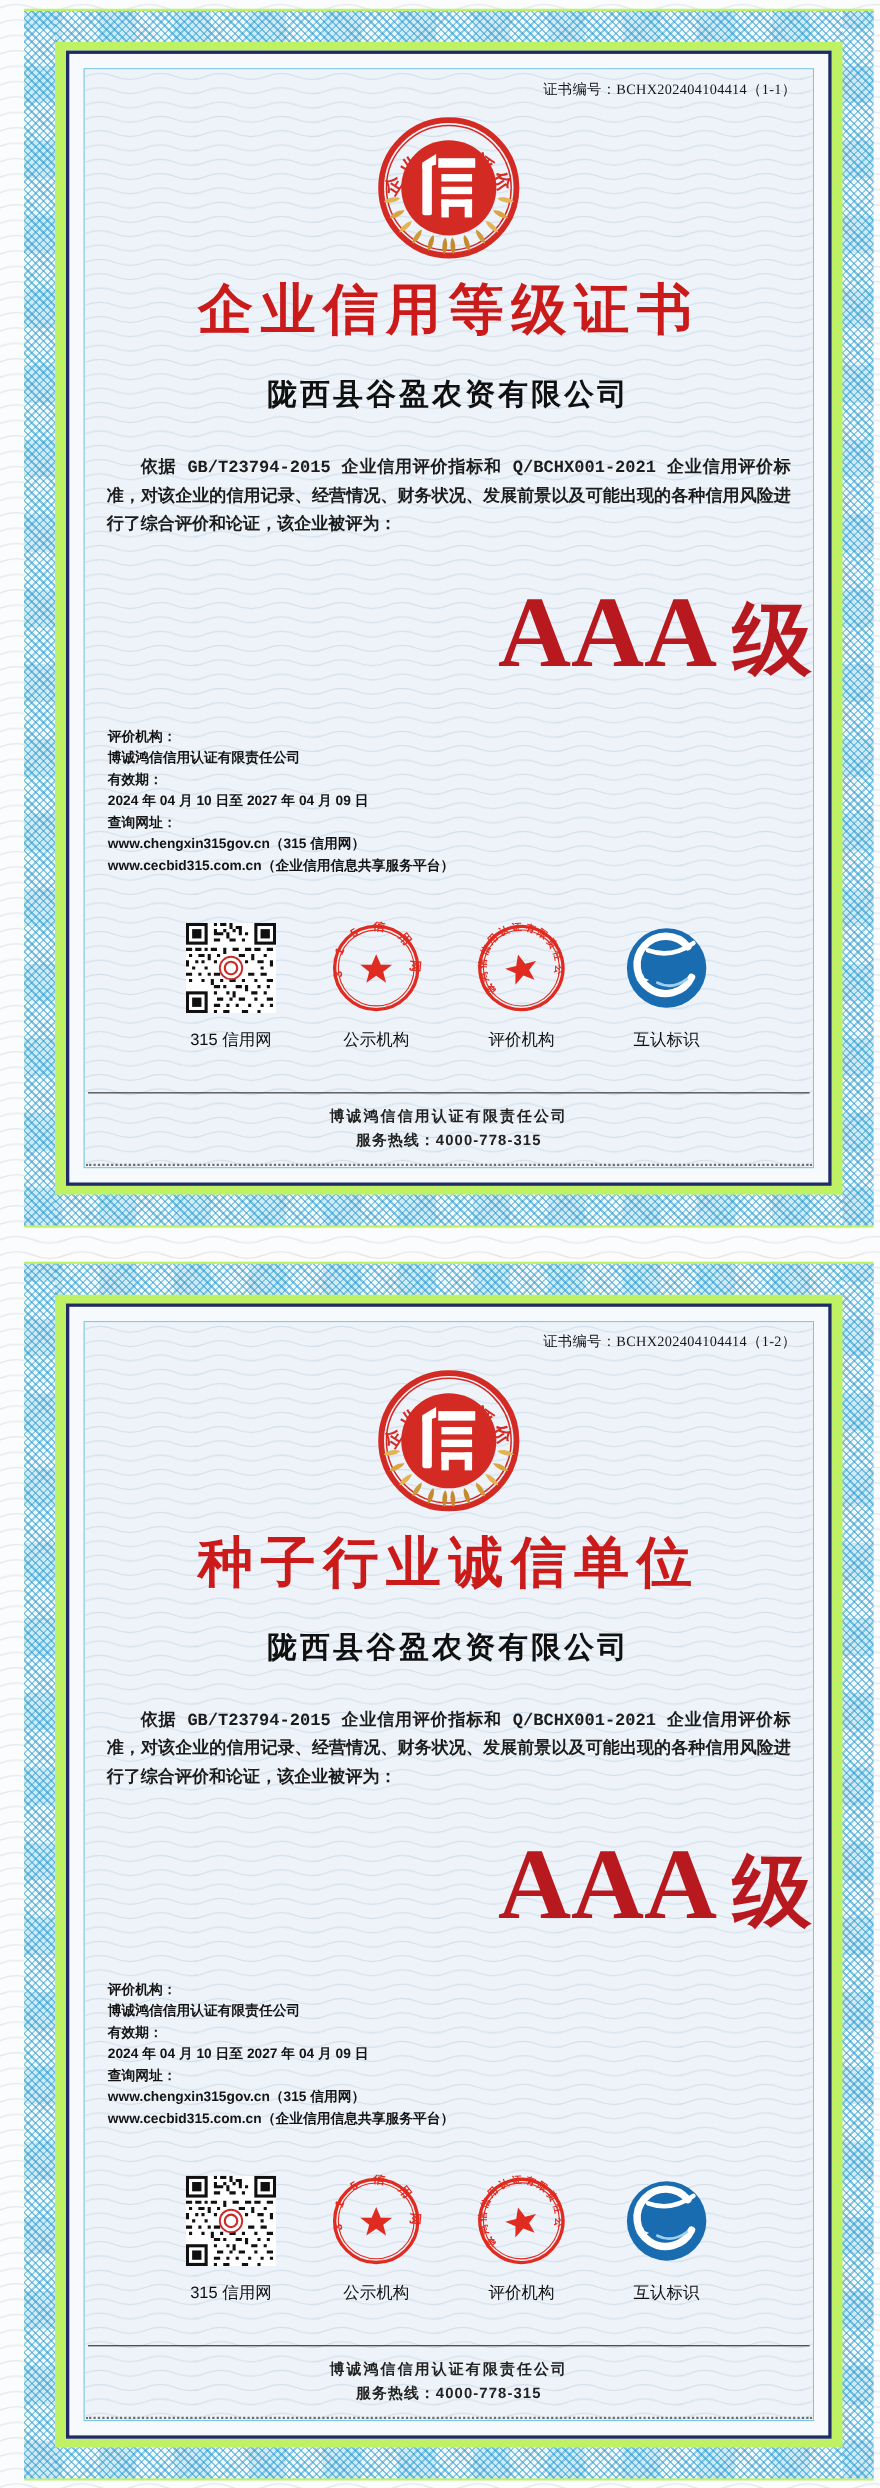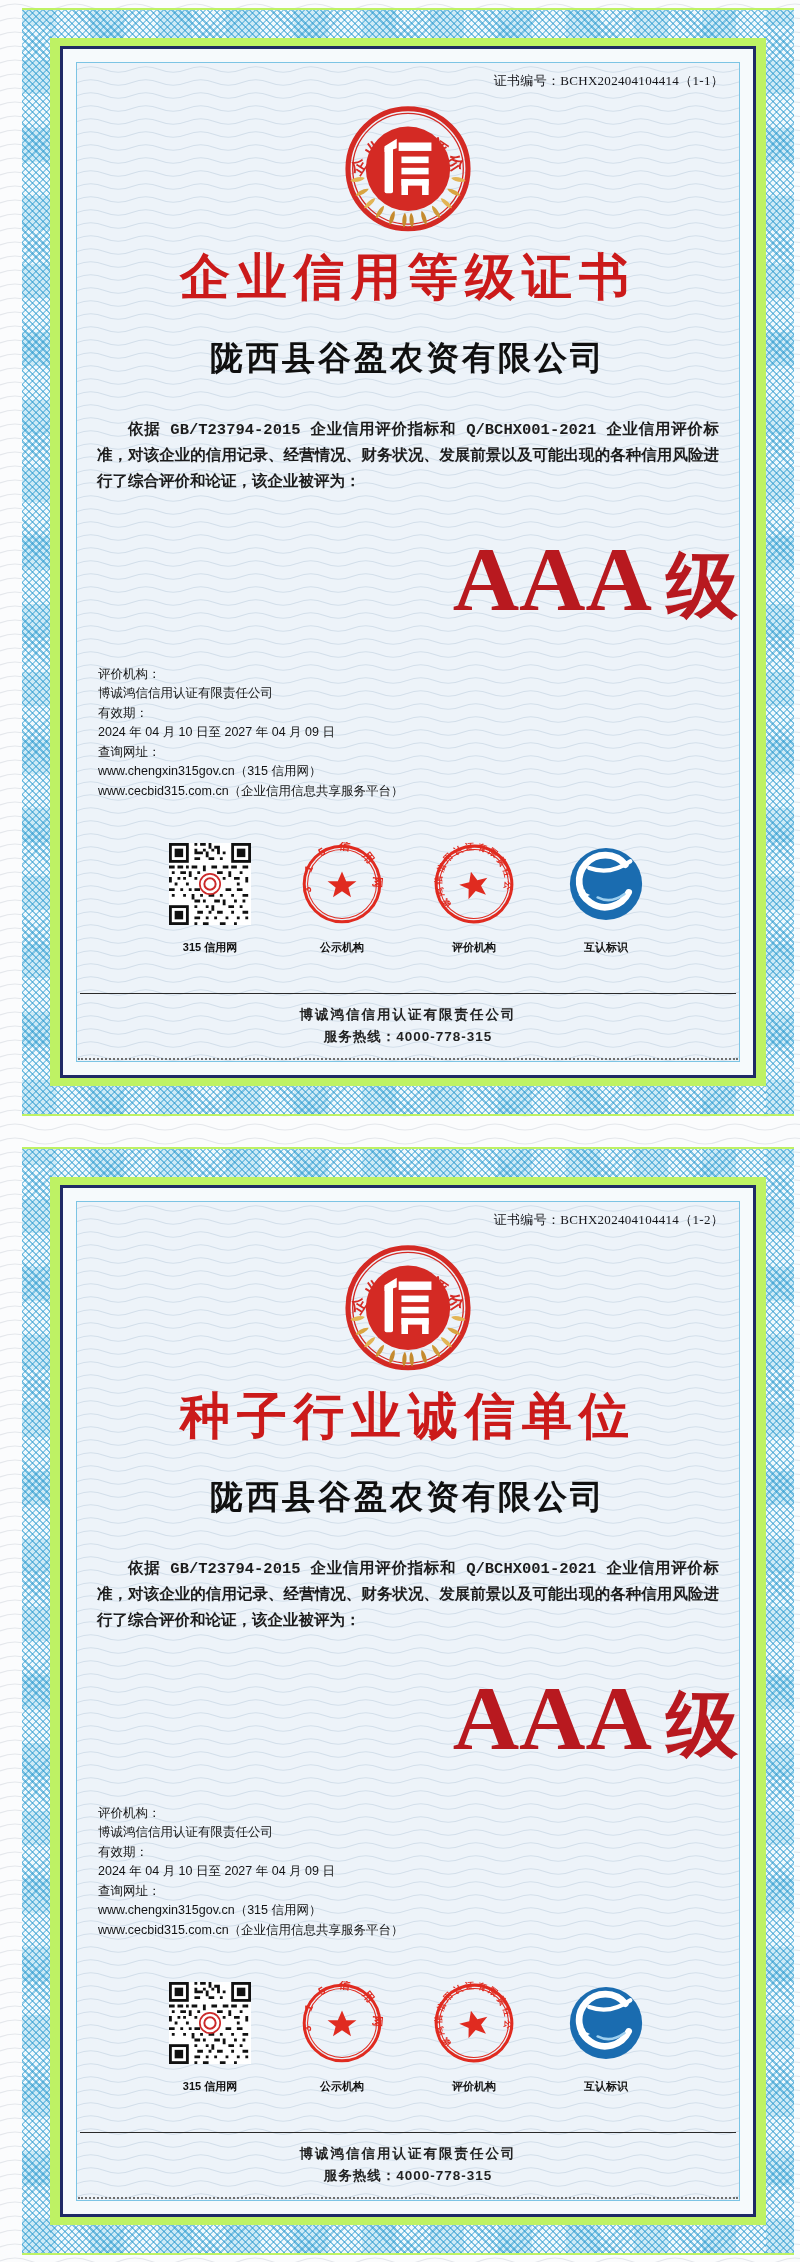--- a/index.html
+++ b/index.html
@@ -32,31 +32,31 @@
   .frame-navy{position:absolute;inset:38px;border:3px solid #1f2a66;background:#f6fafc;}
   .frame-cyan{position:absolute;inset:54px;border:1px solid #7cc4e4;background:#edf3f9;overflow:hidden;}
   .frame-cyan svg.inner-waves{position:absolute;inset:0;}
   .content{position:absolute;inset:56px;display:flex;flex-direction:column;z-index:2;}
   
   .cert-no{margin:8px 14px 0 0;text-align:right;font-family:"Liberation Serif","DejaVu Serif",serif;
       font-size:13px;color:#16161a;letter-spacing:.3px;}
   .emblem{margin:0 auto;display:block;}
   .cert-title{text-align:center;font-size:50px;line-height:58px;font-weight:bold;
       color:#cb1a1a;letter-spacing:7px;}
-  .company{margin-top:30px;text-align:center;font-size:33px;font-weight:bold;color:#101010;letter-spacing:3px;}
+  .company{margin-top:30px;text-align:center;font-size:27px;font-weight:bold;color:#101010;letter-spacing:3px;}
   .body-par{margin:36px 19px 0 19px;font-size:15.5px;line-height:26px;font-weight:600;color:#1c1c1c;
       text-align:justify;text-indent:2em;font-family:Liberation Mono, monospace;}
   .rating{margin-top:38px;text-align:right;color:#b8191f;white-space:nowrap;}
   .rating .grade{font-family:"Liberation Serif","DejaVu Serif",serif;font-weight:bold;font-size:92px;line-height:92px;}
   .rating .suffix{font-size:72px;line-height:92px;font-weight:bold;margin-left:14px;vertical-align:baseline;}
-  .info{margin:34px 0 0 20px;font-size:12.5px;line-height:19.5px;font-weight:400;color:#141414;}
+  .info{margin:34px 0 0 20px;font-size:12.5px;line-height:19.5px;font-weight:700;color:#141414;}
   .seal-row{margin-top:40px;display:flex;justify-content:center;gap:36px;}
   .seal-item{width:96px;display:flex;flex-direction:column;align-items:center;}
   .seal-item .art{height:86px;display:flex;align-items:center;justify-content:center;}
-  .seal-label{margin-top:13px;font-size:11px;font-weight:700;color:#111;white-space:nowrap;}
+  .seal-label{margin-top:13px;font-size:15px;font-weight:400;color:#111;white-space:nowrap;}
   .divider{margin:38px 2px 0 2px;border-top:1.5px solid #2a2a2a;}
   .footer{margin-top:10px;text-align:center;font-size:13.5px;line-height:22px;font-weight:700;color:#222;letter-spacing:2px;}
   .footer .hotline{letter-spacing:1px;}
   .dotted{margin:10px 0 0 0;border-top:2px dotted #6d6d6d;}
 </style>
 </head>
 <body>
 
 <svg class="page-waves" width="800" height="2262">
   <defs>

